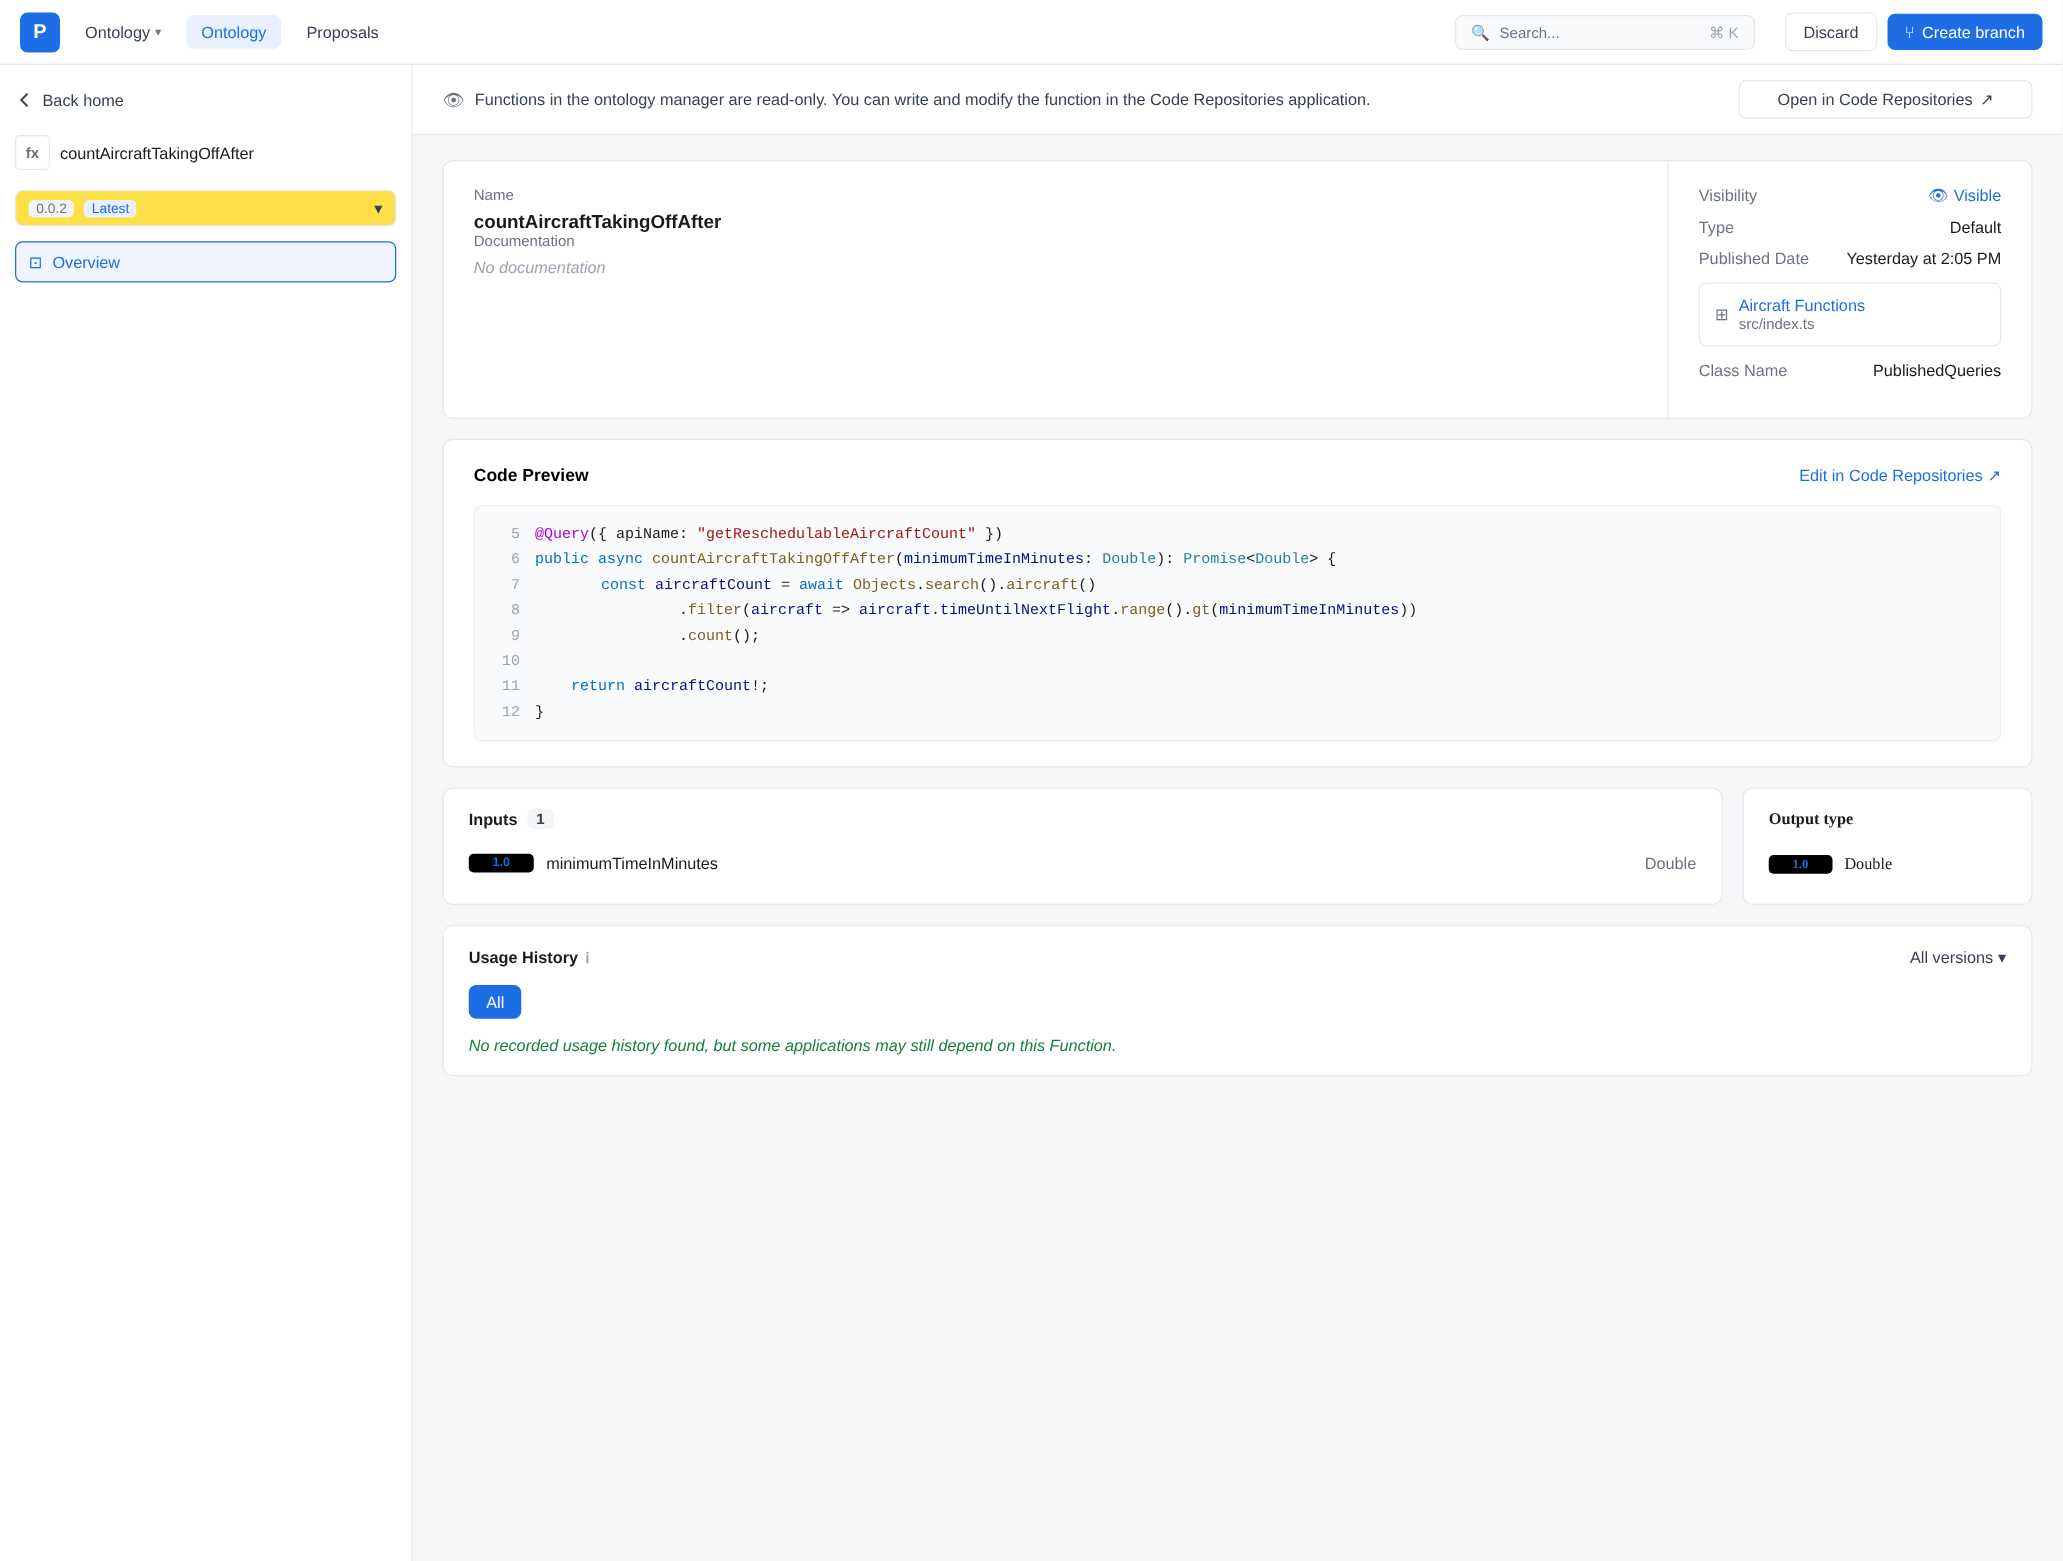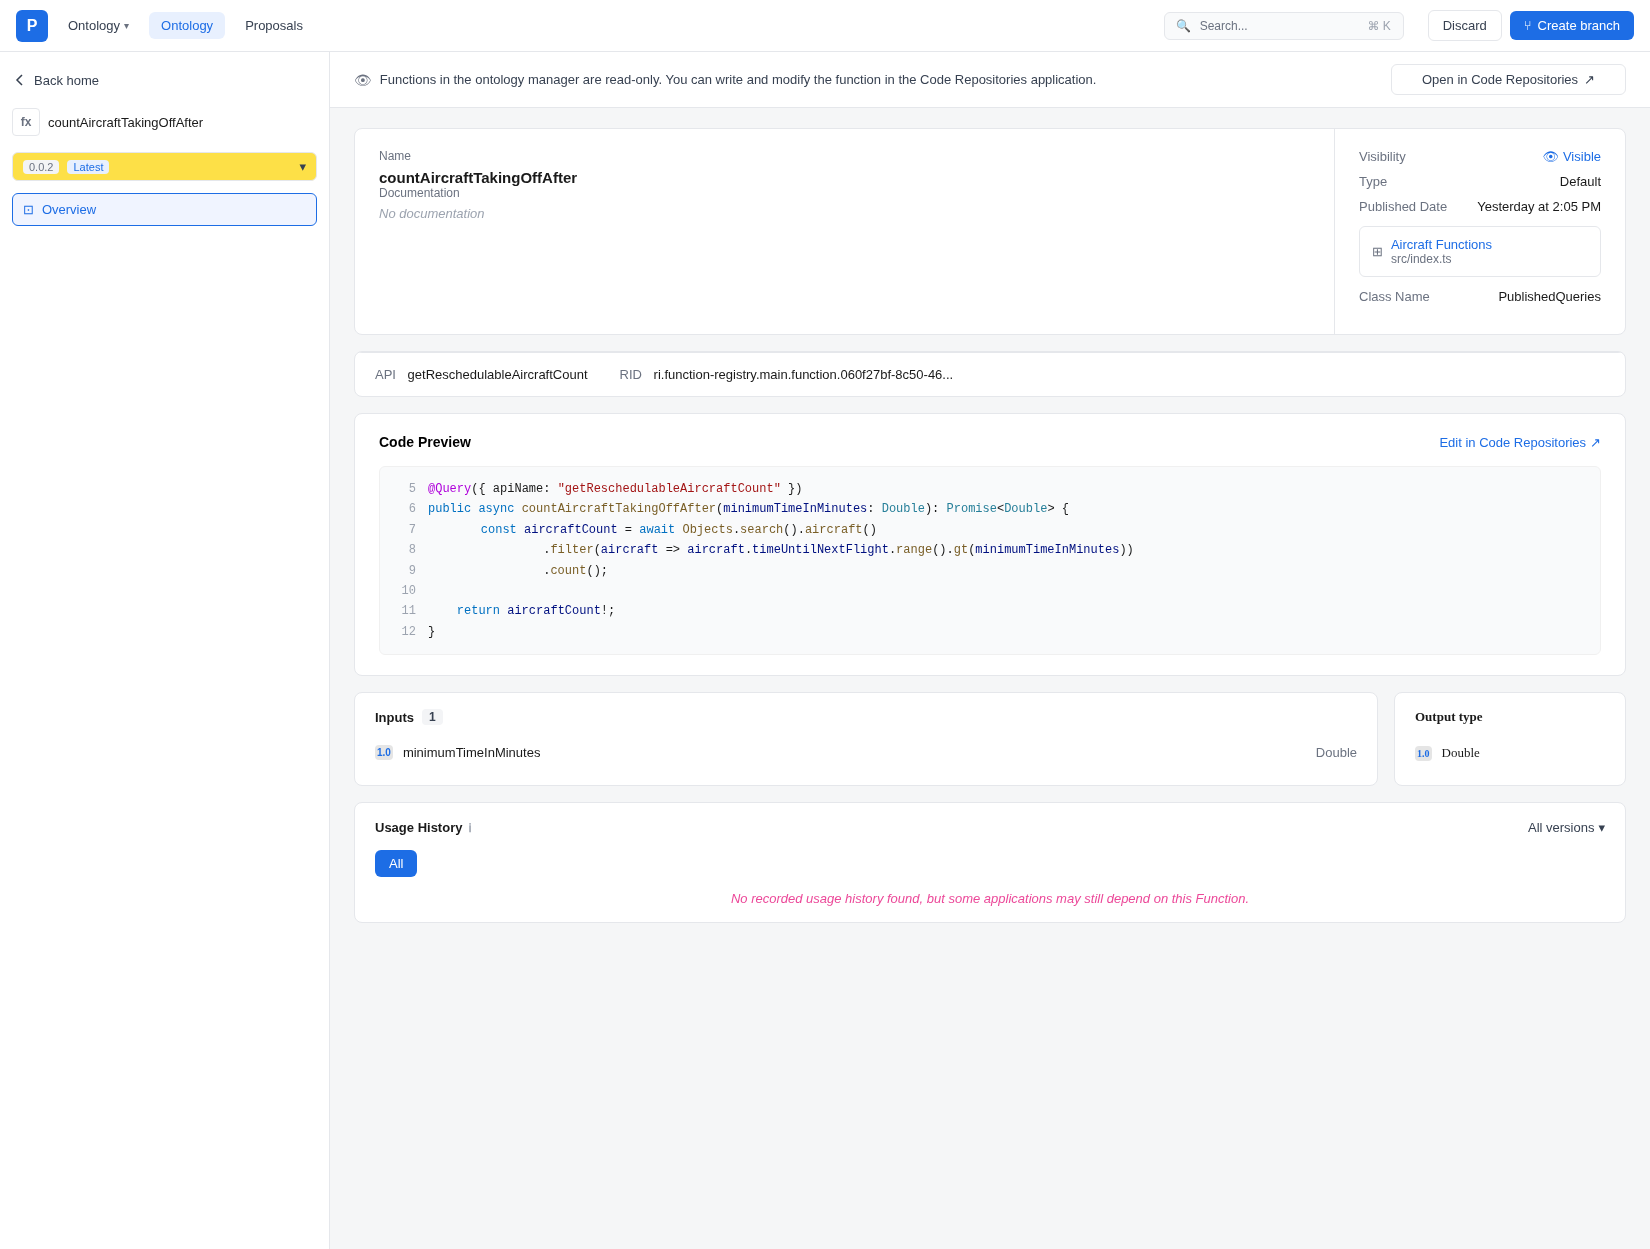--- a/index.html
+++ b/index.html
@@ -154,37 +154,37 @@
     .prop { color: #001080; }
 
     
     .io-row { display: flex; gap: 16px; }
     .inputs-card { flex: 1; padding: 16px 20px; }
     .output-card { width: 232px; padding: 16px 20px; font-family: Liberation Serif, serif; }
     .io-title { font-size: 13px; font-weight: 600; color: #1a1a1a; margin-bottom: 12px; display: flex; align-items: center; gap: 8px; }
     .count-badge { background: #f3f4f6; border-radius: 4px; padding: 1px 7px; font-size: 12px; color: #374151; }
     .param-row { display: flex; align-items: center; gap: 10px; padding: 8px 0; }
     .ver-badge {
-      background: #e5e5e5; color: #1d6de5; border-radius: 4px;
-      padding: 2px 2px; font-size: 10px; font-weight: 600; flex-shrink: 0;
+      background: #000000; color: #1d6de5; border-radius: 4px;
+      padding: 2px 19px; font-size: 10px; font-weight: 600; flex-shrink: 0;
     }
     .param-name { font-size: 13px; color: #1a1a1a; flex: 1; }
     .param-type { font-size: 13px; color: #6b7280; }
 
     
     .usage-card { padding: 16px 20px; }
     .usage-header { display: flex; justify-content: space-between; align-items: center; margin-bottom: 14px; }
     .usage-title { font-size: 13px; font-weight: 600; color: #1a1a1a; display: flex; align-items: center; gap: 6px; }
     .info-icon { color: #9ca3af; font-size: 12px; }
     .all-versions { display: flex; align-items: center; gap: 4px; font-size: 13px; color: #374151; cursor: pointer; }
     .btn-all {
       background: #1d6de5; color: #fff; border: none; border-radius: 6px;
       padding: 6px 14px; font-size: 13px; cursor: pointer; font-weight: 500; margin-bottom: 14px; display: block;
     }
-    .no-history { font-size: 13px; color: #ec4899; font-style: italic; text-align: center; }
+    .no-history { font-size: 13px; color: #15803d; font-style: italic; }
   </style>
 </head>
 <body>
 
 <nav class="top-nav">
   <div class="app-logo">P</div>
 
   <div class="nav-tab">
     <span>Ontology</span>
     <span class="nav-chevron">▾</span>
@@ -287,32 +287,20 @@
               <span class="repo-ref-path">src/index.ts</span>
             </div>
           </div>
           <div class="meta-right-row">
             <span class="meta-right-label">Class Name</span>
             <span class="meta-right-value">PublishedQueries</span>
           </div>
         </div>
       </div>
 
-      <div class="card">
-        <div class="api-rid-row">
-          <span>
-            <span class="api-label">API</span>
-            <span class="api-value">getReschedulableAircraftCount</span>
-          </span>
-          <span>
-            <span class="rid-label">RID</span>
-            <span class="rid-value">ri.function-registry.main.function.060f27bf-8c50-46...</span>
-          </span>
-        </div>
-      </div>
 
       <div class="card code-card">
         <div class="code-header">
           <span class="code-title">Code Preview</span>
           <span class="edit-link">
             <span>Edit in Code Repositories</span>
             <span>↗</span>
           </span>
         </div>
         <div class="code-block">

